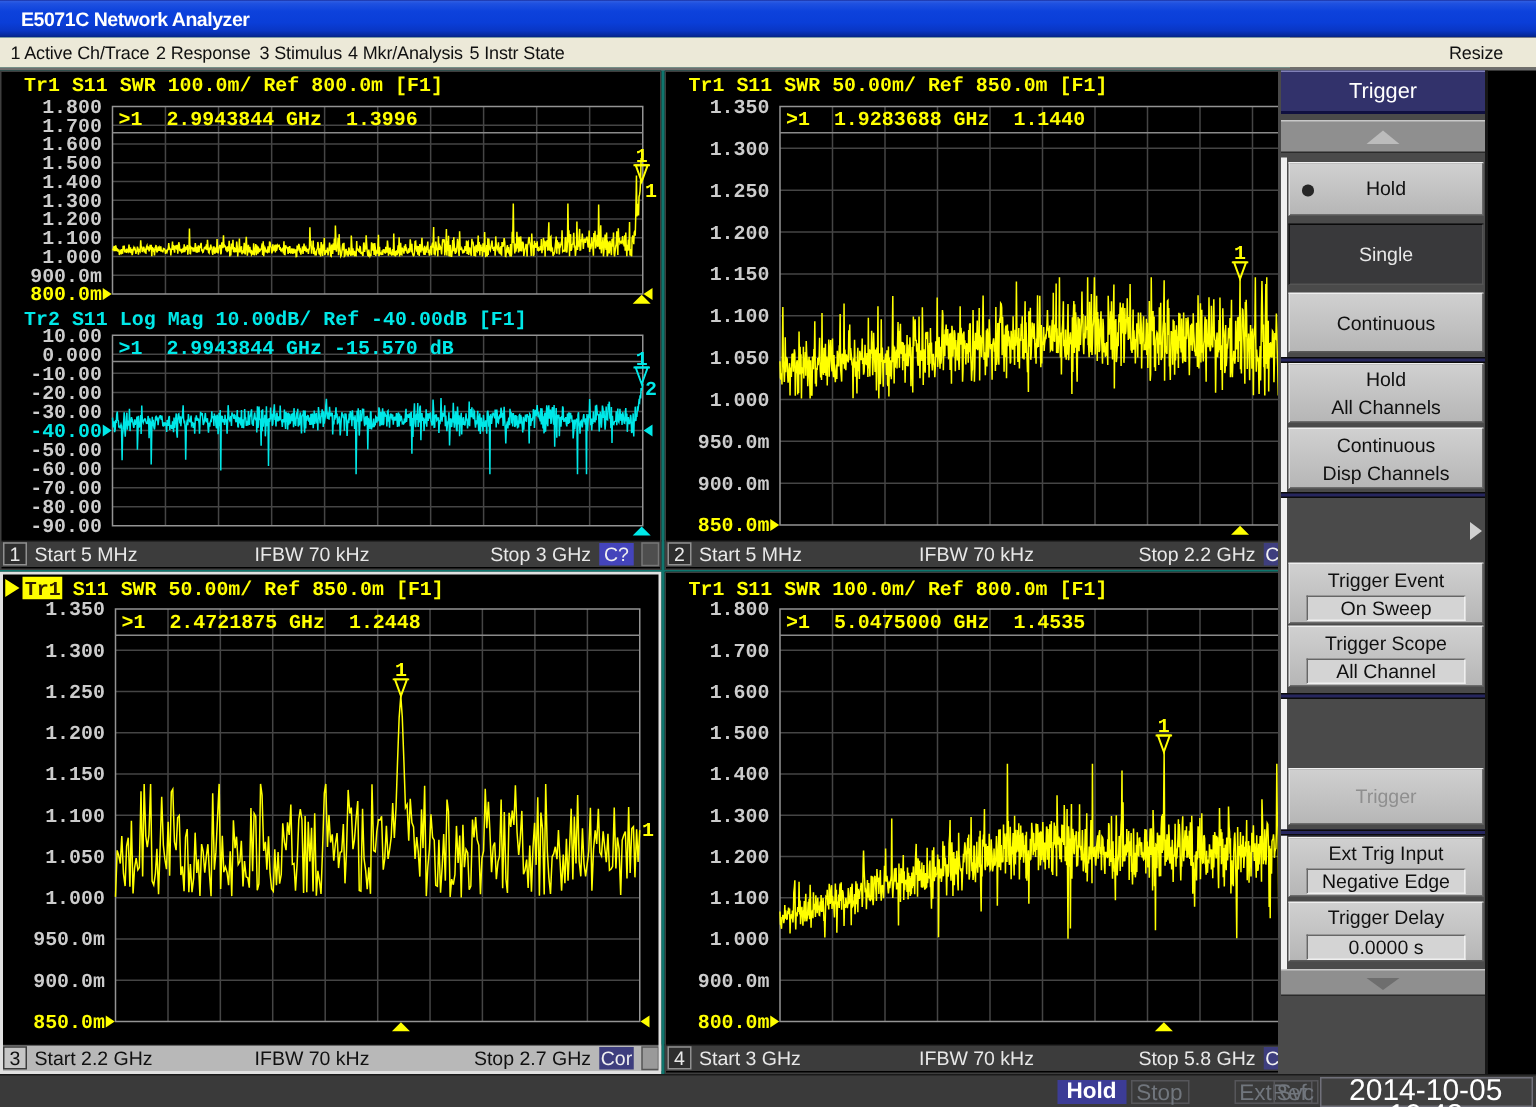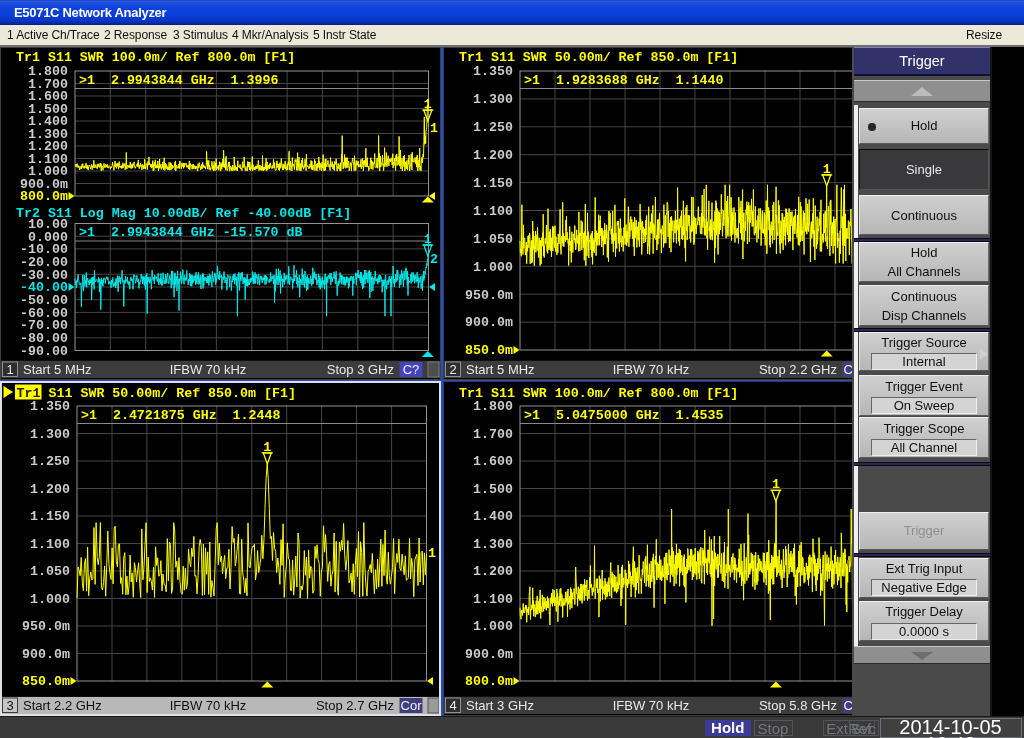--- a/index.html
+++ b/index.html
@@ -1,16 +1,16 @@
 <!DOCTYPE html>
 <html><head><meta charset="utf-8"><style>
 * { margin:0; padding:0; box-sizing:border-box; }
 html,body { width:1024px; height:738px; background:#000; overflow:hidden;
   font-family:"Liberation Sans", sans-serif; }
-#screen { position:absolute; top:0; left:0; width:860px; height:738px; background:#1d4ed8;padding-left:31px; }
+#screen { position:absolute; top:0; left:0; width:860px; height:738px; background:#0f766e;padding-left:31px; }
 
 #tbar { position:absolute; top:0; left:0; width:1024px; height:25px;
   background:linear-gradient(180deg,#1a2f9e 0%,#2c5be2 4%,#1e50e0 10%,#0d42dc 30%,#0a3ed8 60%,#0936c4 82%,#062a9e 94%,#04207c 100%); }
 #tbar span { position:absolute; left:14px; top:4.5px; color:#fff; font-size:13px; font-weight:bold; letter-spacing:-0.3px; }
 
 #mbar { position:absolute; top:25px; left:0; width:1024px; height:20px; background:#ece9d8; color:#101010; font-size:12px; letter-spacing:-0.1px; }
 #mbar span { position:absolute; top:3px; white-space:nowrap; }
 #mstrip { position:absolute; top:45px; left:0; width:1024px; height:2px; background:#6e6e6e; }
 
 #ch1 { position:absolute; top:47px; left:0; }
@@ -350,24 +350,20 @@
         <span>Continuous</span>
       </div>
 <div class="sep" style="top:190.5px;"></div>
 <div class="lb" style="top:194.7px;height:40px;">
         <span>Hold<br>All Channels</span>
       </div>
 <div class="lb" style="top:238px;height:41px;">
         <span>Continuous<br>Disp Channels</span>
       </div>
 <div class="sep" style="top:280.5px;"></div>
-<div class="lb" style="top:285px;height:39px;">
-        <div class="vl">Trigger Source</div>
-        <div class="vb">Internal</div>
-      </div>
 <div class="rarr"></div>
 <div class="lb" style="top:370.3px;height:41px;">
         <div class="vl">Trigger Scope</div>
         <div class="vb">All Channel</div>
       </div>
 <div class="lb" style="top:327.6px;height:41px;">
         <div class="vl">Trigger Event</div>
         <div class="vb">On Sweep</div>
       </div>
 <div class="sep" style="top:415px;"></div>

